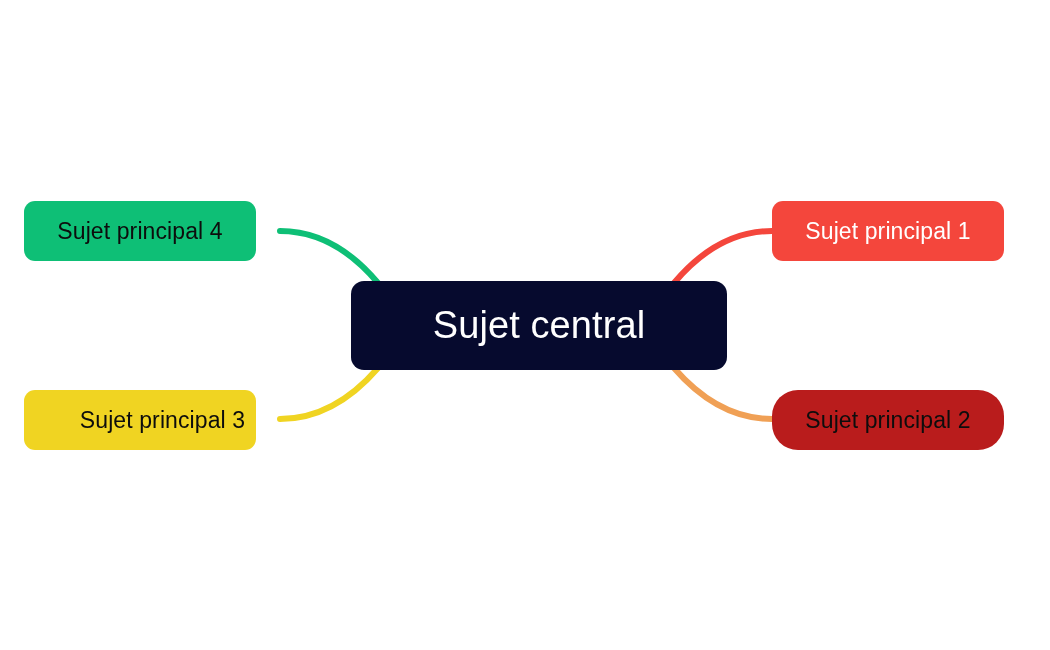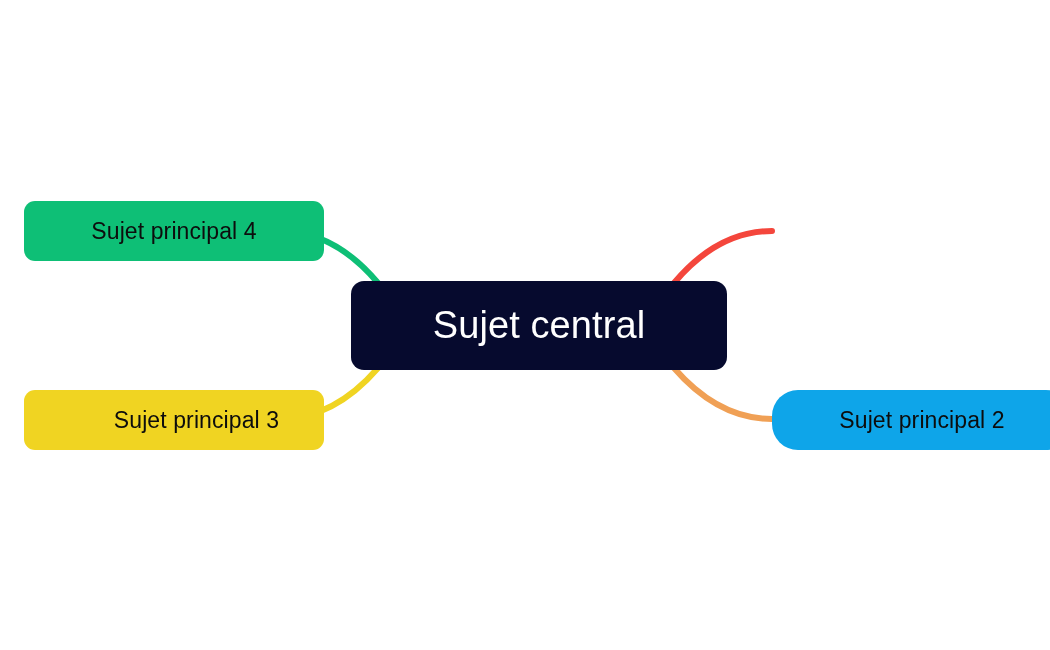--- a/index.html
+++ b/index.html
@@ -43,37 +43,37 @@
     width: 376px;
     height: 89px;
     border-radius: 13px;
     background: #060a2e;
     color: #ffffff;
     font-size: 38px;
     font-weight: 500;
     z-index: 3;
   }
   .node-branch {
-    width: 300px;
+    width: 232px;
     height: 60px;
     border-radius: 11px;
     font-size: 23px;
     font-weight: 500;
     z-index: 2;
   }
   .node-topic-1 {
     left: 772px;
     top: 201px;
     background: #f4463c;
     color: #ffffff;
   }
   .node-topic-2 {
     left: 772px;
     top: 390px;
-    background: #0ea5e9;
+    background: #b91c1c;
     color: #0d0d0d;
     border-radius: 26px;
   }
   .node-topic-3 {
     left: 24px;
     top: 390px;
     background: #f0d422;
     color: #0d0d0d;
     padding-left: 45px;
   }
@@ -96,20 +96,23 @@
     <path d="M 280 231 C 320 231, 352 252, 378 283" fill="none" stroke="#0ebf76" stroke-width="6" stroke-linecap="round"></path>
     <path d="M 280 419 C 320 419, 352 398, 378 368" fill="none" stroke="#f0d422" stroke-width="6" stroke-linecap="round"></path>
     <path d="M 772 231 C 732 231, 700 252, 674 283" fill="none" stroke="#f4463c" stroke-width="6" stroke-linecap="round"></path>
     <path d="M 772 419 C 732 419, 700 398, 674 368" fill="none" stroke="#f0a055" stroke-width="6" stroke-linecap="round"></path>
   </svg>
 
   <div class="node node-central">
     <span class="node-label">Sujet central</span>
   </div>
 
+  <div class="node node-branch node-topic-1">
+    <span class="node-label">Sujet principal 1</span>
+  </div>
 
   <div class="node node-branch node-topic-2">
     <span class="node-label">Sujet principal 2</span>
   </div>
 
   <div class="node node-branch node-topic-3">
     <span class="node-label">Sujet principal 3</span>
   </div>
 
   <div class="node node-branch node-topic-4">

